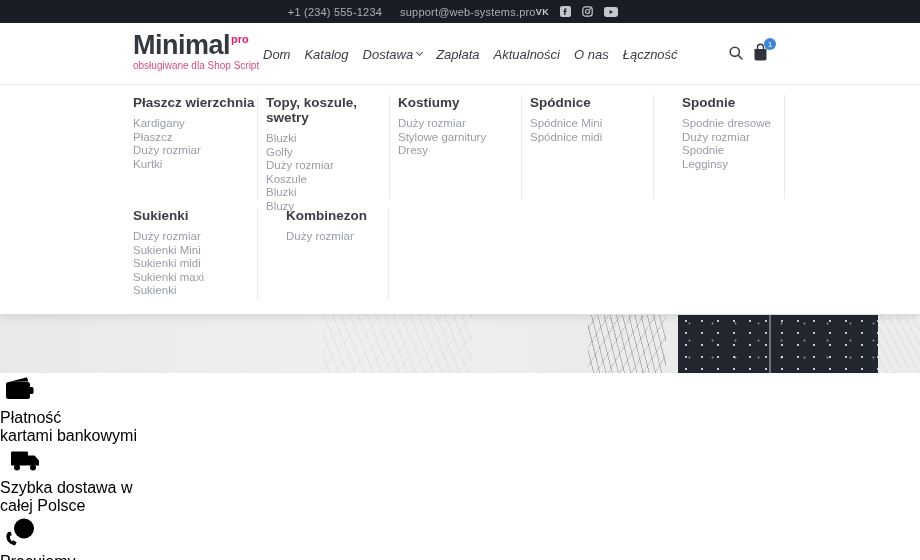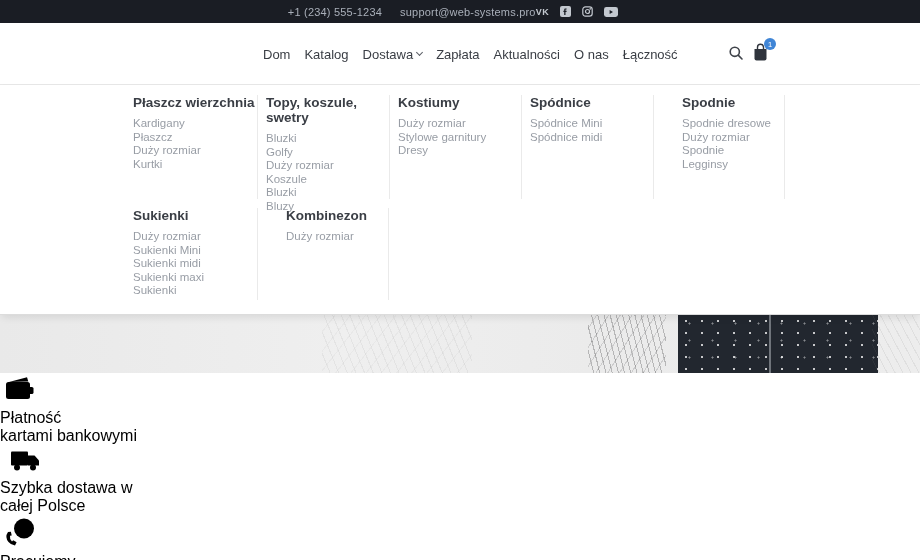--- a/index.html
+++ b/index.html
@@ -15,21 +15,21 @@
   .social { display:flex; align-items:center; gap:11px; }
   .social .vk { font-size:9px; font-weight:700; color:#c3c8cf; letter-spacing:.5px; cursor:pointer; }
   .social svg { display:block; cursor:pointer; }
 
   
   .header { height:62px; background:#fff; border-bottom:1px solid #e7e7e7; position:relative; }
   .logo { position:absolute; left:133px; top:9px; cursor:pointer; }
   .logo .word { font-size:27px; font-weight:700; color:#34383f; letter-spacing:-.5px; line-height:27px; }
   .logo .sup { font-size:11px; font-weight:700; color:#e01c6d; position:relative; top:-11px; margin-left:1px; }
   .logo .tagline { font-size:10px; color:#dd4a80; margin-top:1px; }
-  .nav { position:absolute; left:263px; top:0; height:62px; display:flex; align-items:center; gap:14px; }
+  .nav { position:absolute; left:263px; top:0; height:62px; display:flex; align-items:center; gap:14px;font-style:italic; }
   .nav .item { font-size:13px; color:#393d44; cursor:pointer; display:flex; align-items:center; gap:4px; }
   .caret { width:5px; height:5px; border-right:1.4px solid #5a5e66; border-bottom:1.4px solid #5a5e66;
     transform:rotate(45deg); margin-top:-3px; display:inline-block; }
   .hdr-search { position:absolute; left:728px; top:22px; cursor:pointer; }
   .hdr-cart { position:absolute; left:752px; top:20px; cursor:pointer; }
   .badge { position:absolute; top:-5px; right:-7px; width:12px; height:12px; border-radius:50%;
     background:#3f85d6; color:#fff; font-size:7.5px; display:flex; align-items:center; justify-content:center; }
 
   
   .mega { height:230px; background:#fff; border-bottom:1px solid #dcdcdc;
@@ -100,20 +100,24 @@
       <circle cx="8.2" cy="2.9" r=".8" fill="#c3c8cf"></circle>
     </svg>
     <svg width="14" height="10" viewBox="0 0 14 10">
       <rect x="0" y="0" width="14" height="10" rx="2.4" fill="#c3c8cf"></rect>
       <path d="M5.6 3 L9 5 L5.6 7 Z" fill="#1a1d24"></path>
     </svg>
   </div>
 </div>
 
 <div class="header">
+  <div class="logo">
+    <div><span class="word">Minimal</span><span class="sup">pro</span></div>
+    <div class="tagline">obsługiwane dla Shop Script</div>
+  </div>
   <div class="nav">
     <span class="item">
         <span>Dom</span>
       </span>
     <span class="item">
         <span>Katalog</span>
       </span>
     <span class="item">
         <span>Dostawa</span>
         <i class="caret"></i>

